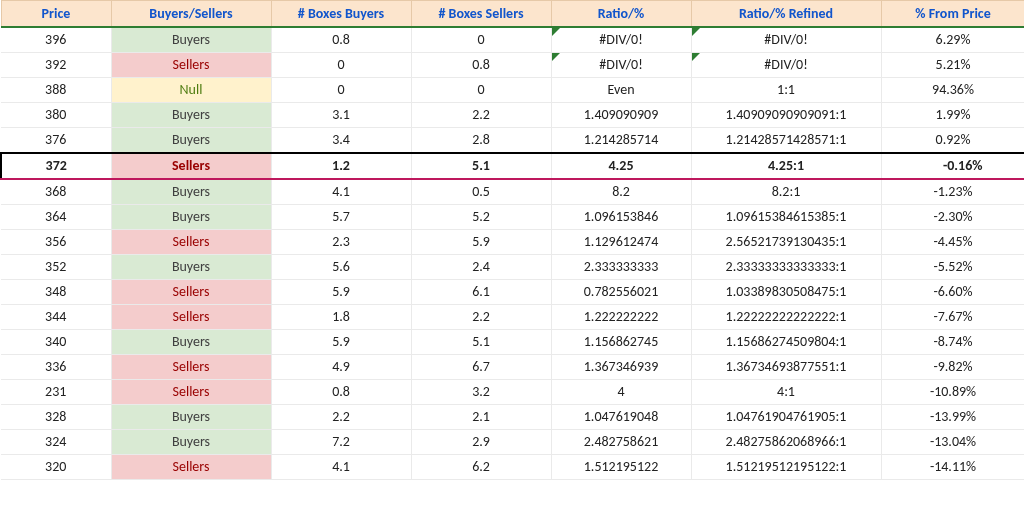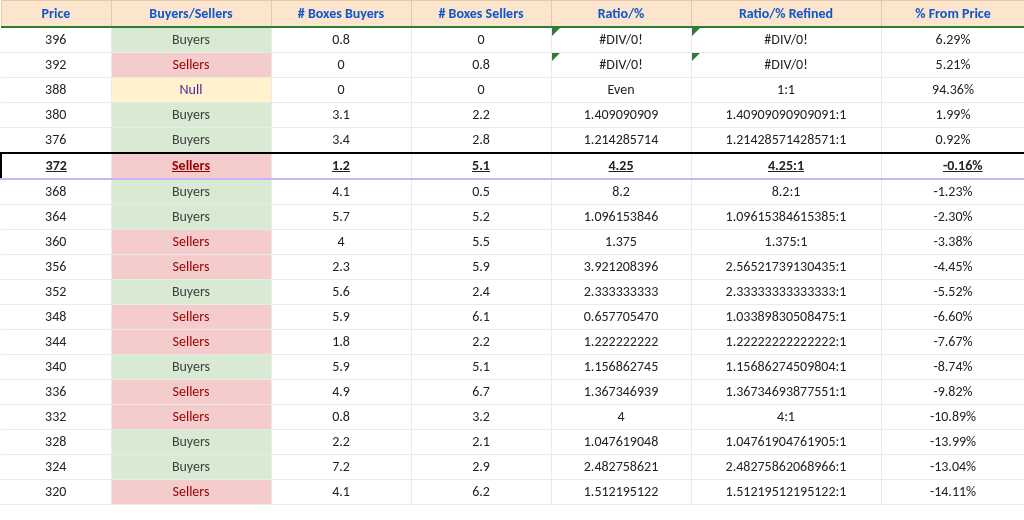--- a/index.html
+++ b/index.html
@@ -41,31 +41,30 @@
     text-align: center;
     white-space: nowrap;
     position: relative;
     height: 24px;
     line-height: 18px;
   }
   .sheet td.num { text-align: center; }
   .bs-cell { font-weight: 400; }
   .bs-Buyers  { background: #d9ead3; color: #404040; }
   .bs-Sellers { background: #f4cccc; color: #990000; }
-  .bs-Null    { background: #fff2cc; color: #4c1d95; }
+  .bs-Null    { background: #fff2cc; color: #4d7c0f; }
 
   tr.highlight td {
     font-weight: 700;
   }
   tr.highlight td:first-child { border-left: 2px solid #000; }
   tr.highlight td:last-child  { border-right: 2px solid #000; padding-left: 30px; }
   tr.highlight td {
     border-top: 2px solid #000;
-    border-bottom: 2px solid #c4b5fd;
-    text-decoration: underline;
+    border-bottom: 2px solid #be185d;
   }
   tr.highlight .bs-Sellers { color: #990000; }
 
   .err-flag::before {
     content: "";
     position: absolute;
     top: 0;
     left: 0;
     width: 0; height: 0;
     border-top: 8px solid #2e7d32;
@@ -163,52 +162,43 @@
       <tr>
         <td class="num">364</td>
         <td class="bs-cell bs-Buyers">Buyers</td>
         <td class="num">5.7</td>
         <td class="num">5.2</td>
         <td class="num">1.096153846</td>
         <td class="num">1.09615384615385:1</td>
         <td class="num">-2.30%</td>
       </tr>
       <tr>
-        <td class="num">360</td>
-        <td class="bs-cell bs-Sellers">Sellers</td>
-        <td class="num">4</td>
-        <td class="num">5.5</td>
-        <td class="num">1.375</td>
-        <td class="num">1.375:1</td>
-        <td class="num">-3.38%</td>
-      </tr>
-      <tr>
         <td class="num">356</td>
         <td class="bs-cell bs-Sellers">Sellers</td>
         <td class="num">2.3</td>
         <td class="num">5.9</td>
-        <td class="num">3.921208396</td>
+        <td class="num">1.129612474</td>
         <td class="num">2.56521739130435:1</td>
         <td class="num">-4.45%</td>
       </tr>
       <tr>
         <td class="num">352</td>
         <td class="bs-cell bs-Buyers">Buyers</td>
         <td class="num">5.6</td>
         <td class="num">2.4</td>
         <td class="num">2.333333333</td>
         <td class="num">2.33333333333333:1</td>
         <td class="num">-5.52%</td>
       </tr>
       <tr>
         <td class="num">348</td>
         <td class="bs-cell bs-Sellers">Sellers</td>
         <td class="num">5.9</td>
         <td class="num">6.1</td>
-        <td class="num">0.657705470</td>
+        <td class="num">0.782556021</td>
         <td class="num">1.03389830508475:1</td>
         <td class="num">-6.60%</td>
       </tr>
       <tr>
         <td class="num">344</td>
         <td class="bs-cell bs-Sellers">Sellers</td>
         <td class="num">1.8</td>
         <td class="num">2.2</td>
         <td class="num">1.222222222</td>
         <td class="num">1.22222222222222:1</td>
@@ -226,21 +216,21 @@
       <tr>
         <td class="num">336</td>
         <td class="bs-cell bs-Sellers">Sellers</td>
         <td class="num">4.9</td>
         <td class="num">6.7</td>
         <td class="num">1.367346939</td>
         <td class="num">1.36734693877551:1</td>
         <td class="num">-9.82%</td>
       </tr>
       <tr>
-        <td class="num">332</td>
+        <td class="num">231</td>
         <td class="bs-cell bs-Sellers">Sellers</td>
         <td class="num">0.8</td>
         <td class="num">3.2</td>
         <td class="num">4</td>
         <td class="num">4:1</td>
         <td class="num">-10.89%</td>
       </tr>
       <tr>
         <td class="num">328</td>
         <td class="bs-cell bs-Buyers">Buyers</td>

